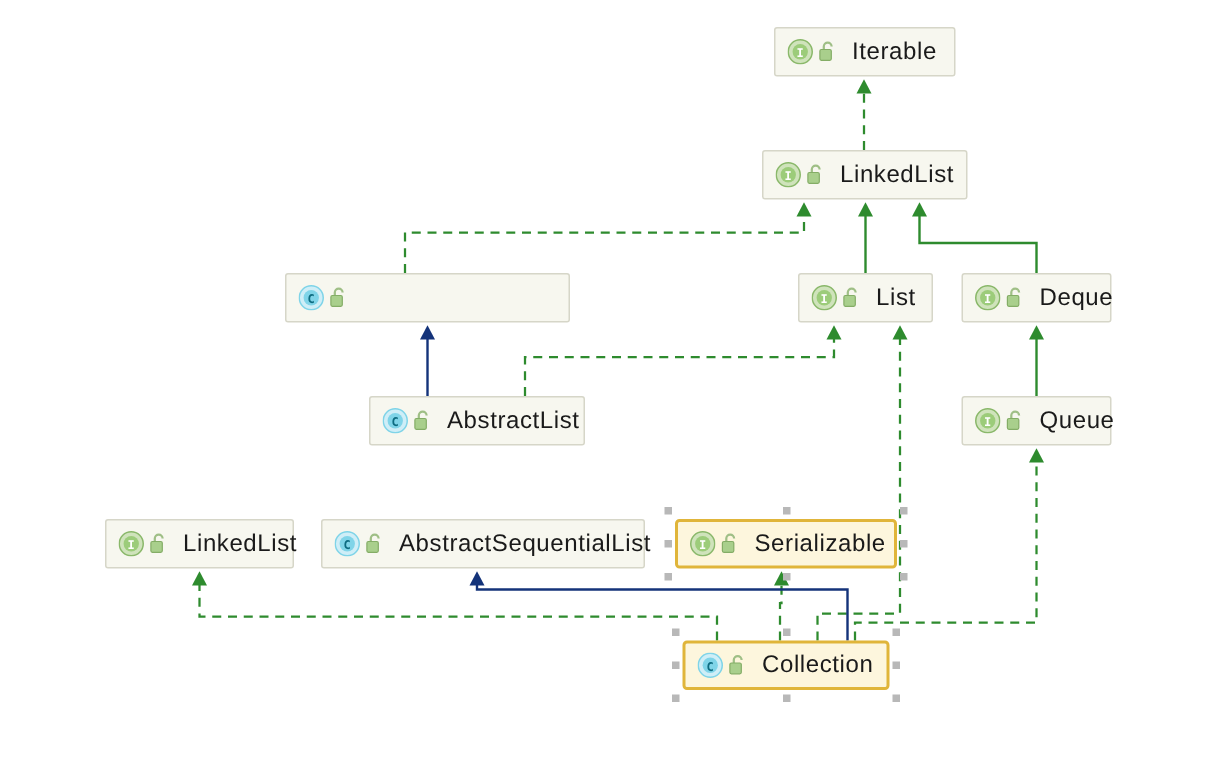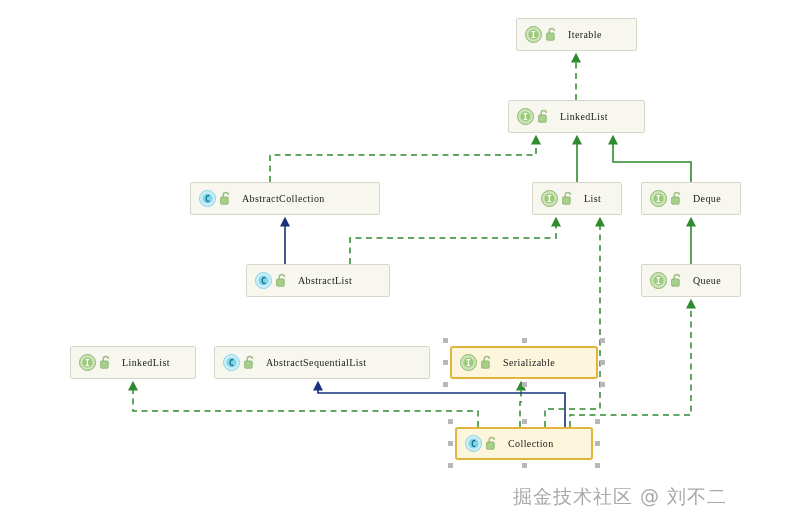--- a/index.html
+++ b/index.html
@@ -22,22 +22,22 @@
     height:33px;
     padding:0 12px 0 8px;
     white-space:nowrap;
   }
   .node.selected{
     border:2px solid #e0b53a;
     background:#fdf6dd;
     border-radius:3px;
   }
   .node .label{
-    font-family:Liberation Serif, serif;
-    font-size:10px;
+    font-family:Liberation Sans, sans-serif;
+    font-size:16px;
     color:#1a1a1a;
     letter-spacing:0.4px;
     margin-left:10px;
   }
   .ico{flex:0 0 auto;display:block;}
   .lock{flex:0 0 auto;display:block;margin-left:3px;}
 
   
   .handle{
     position:absolute;width:5px;height:5px;
@@ -119,21 +119,20 @@
       <div class="node" style="left: 190px; top: 182px; width: 190px;">
         <svg class="ico" width="17" height="17" viewBox="0 0 17 17">
           <circle cx="8.5" cy="8.5" r="8" fill="#cfeef7" stroke="#7fd4e8" stroke-width="1"></circle>
           <circle cx="8.5" cy="8.5" r="5.1" fill="#7fd4e8"></circle>
           <text x="8.5" y="12" text-anchor="middle" font-family="DejaVu Sans Mono, monospace" font-size="8" font-weight="bold" fill="#0d6b80">C</text>
         </svg>
         <svg class="lock" width="13" height="15" viewBox="0 0 13 15">
           <path d="M4.2,6.2 L4.2,4.0 A2.6,2.6 0 0 1 9.4,4.0" fill="none" stroke="#9fbf86" stroke-width="1.5"></path>
           <rect x="1.6" y="6.0" width="7.6" height="7.2" rx="1" fill="#a9cf8c" stroke="#84ad66" stroke-width="0.8"></rect>
         </svg>
-        <span class="label">AbstractCollection</span>
       </div>
       <div class="node" style="left: 532px; top: 182px; width: 90px;">
         <svg class="ico" width="17" height="17" viewBox="0 0 17 17">
           <circle cx="8.5" cy="8.5" r="8" fill="#cfe3bb" stroke="#8ab86a" stroke-width="1"></circle>
           <circle cx="8.5" cy="8.5" r="5.1" fill="#9ccc7a"></circle>
           <text x="8.5" y="12" text-anchor="middle" font-family="DejaVu Sans Mono, monospace" font-size="8" font-weight="bold" fill="#ffffff">I</text>
         </svg>
         <svg class="lock" width="13" height="15" viewBox="0 0 13 15">
           <path d="M4.2,6.2 L4.2,4.0 A2.6,2.6 0 0 1 9.4,4.0" fill="none" stroke="#9fbf86" stroke-width="1.5"></path>
           <rect x="1.6" y="6.0" width="7.6" height="7.2" rx="1" fill="#a9cf8c" stroke="#84ad66" stroke-width="0.8"></rect>
@@ -235,14 +234,13 @@
       <div class="handle" style="left: 448px; top: 419px;"></div>
       <div class="handle" style="left: 521.5px; top: 419px;"></div>
       <div class="handle" style="left: 595px; top: 419px;"></div>
       <div class="handle" style="left: 448px; top: 440.5px;"></div>
       <div class="handle" style="left: 595px; top: 440.5px;"></div>
       <div class="handle" style="left: 448px; top: 463px;"></div>
       <div class="handle" style="left: 521.5px; top: 463px;"></div>
       <div class="handle" style="left: 595px; top: 463px;"></div>
     </div>
 
-  <div class="watermark" style="left: 620px; top: 484px; transform: translateX(-50%);">掘金技术社区 @ 刘不二</div>
 </div>
 
 </body></html>

